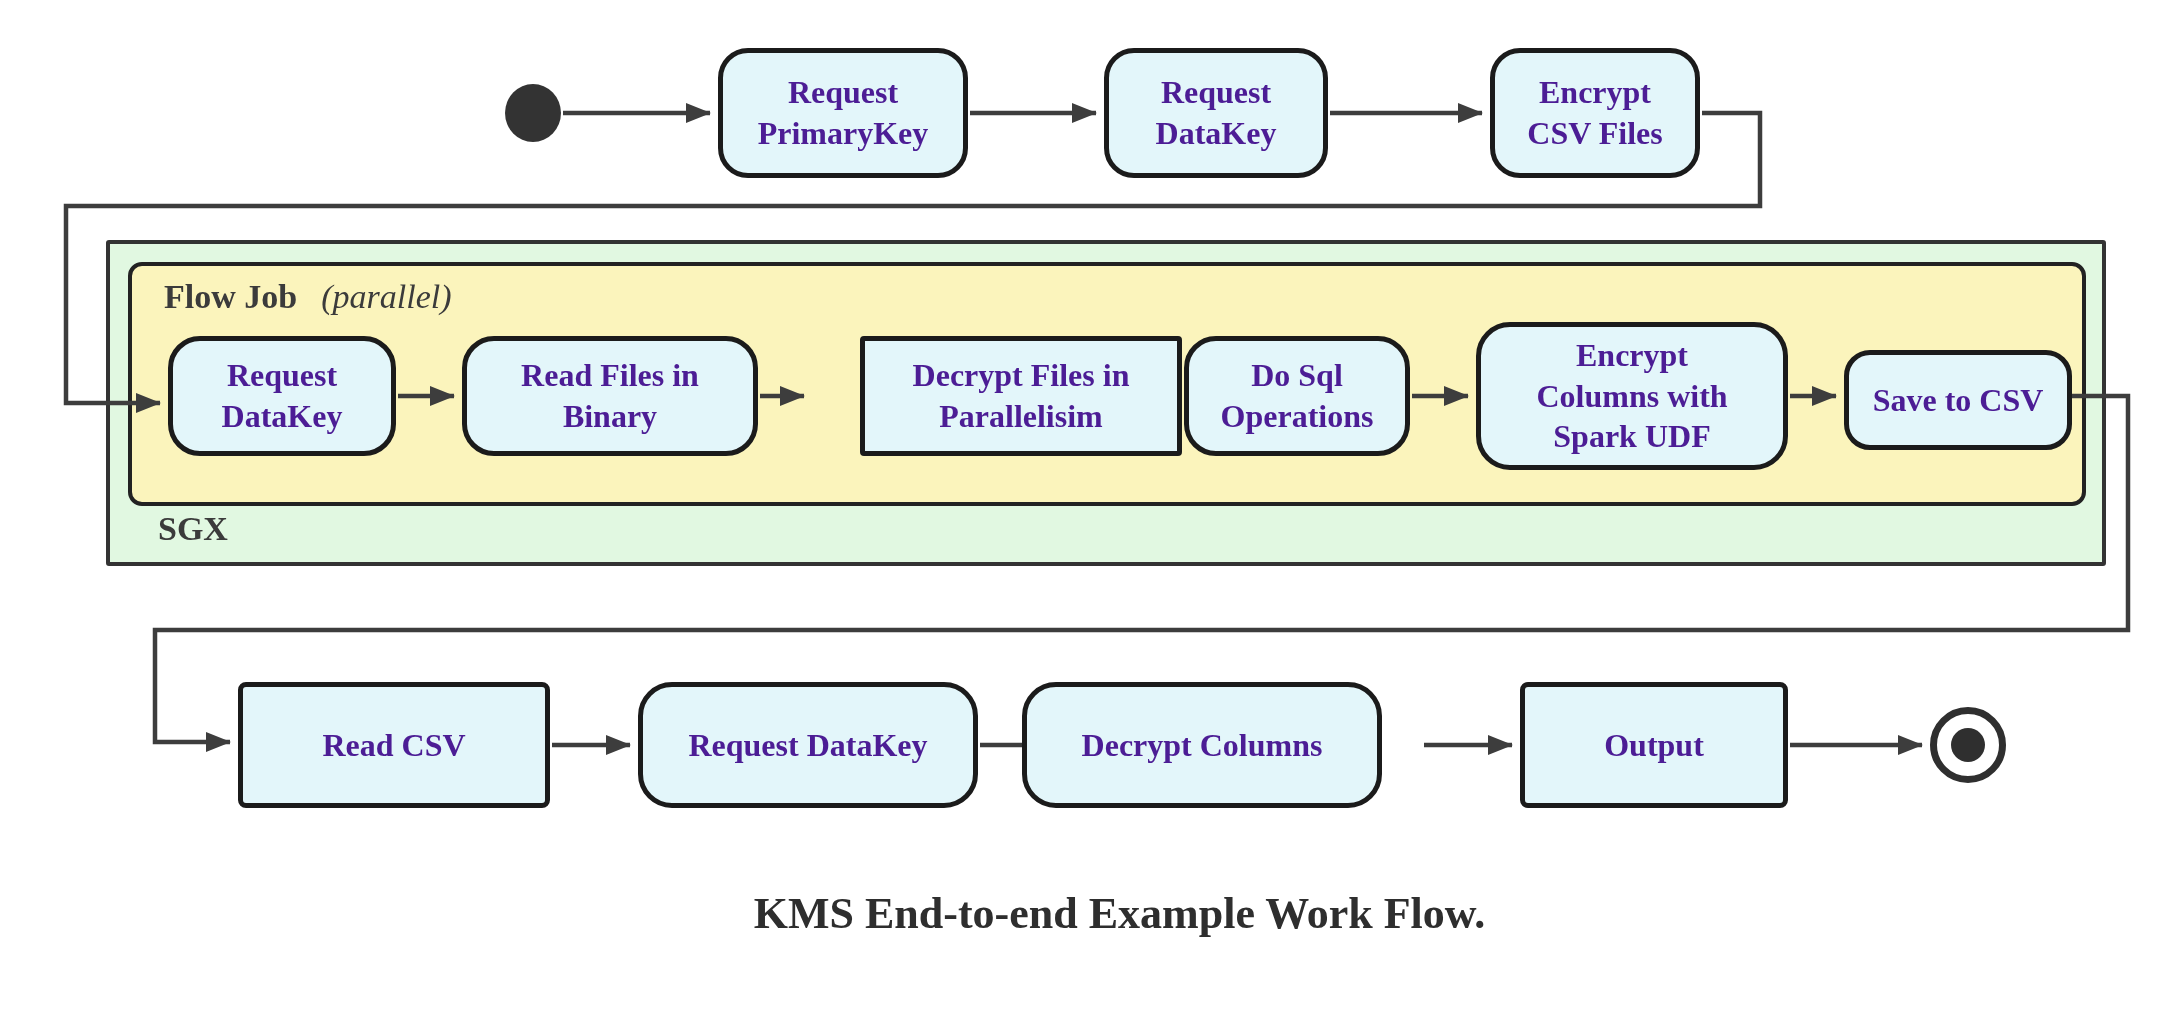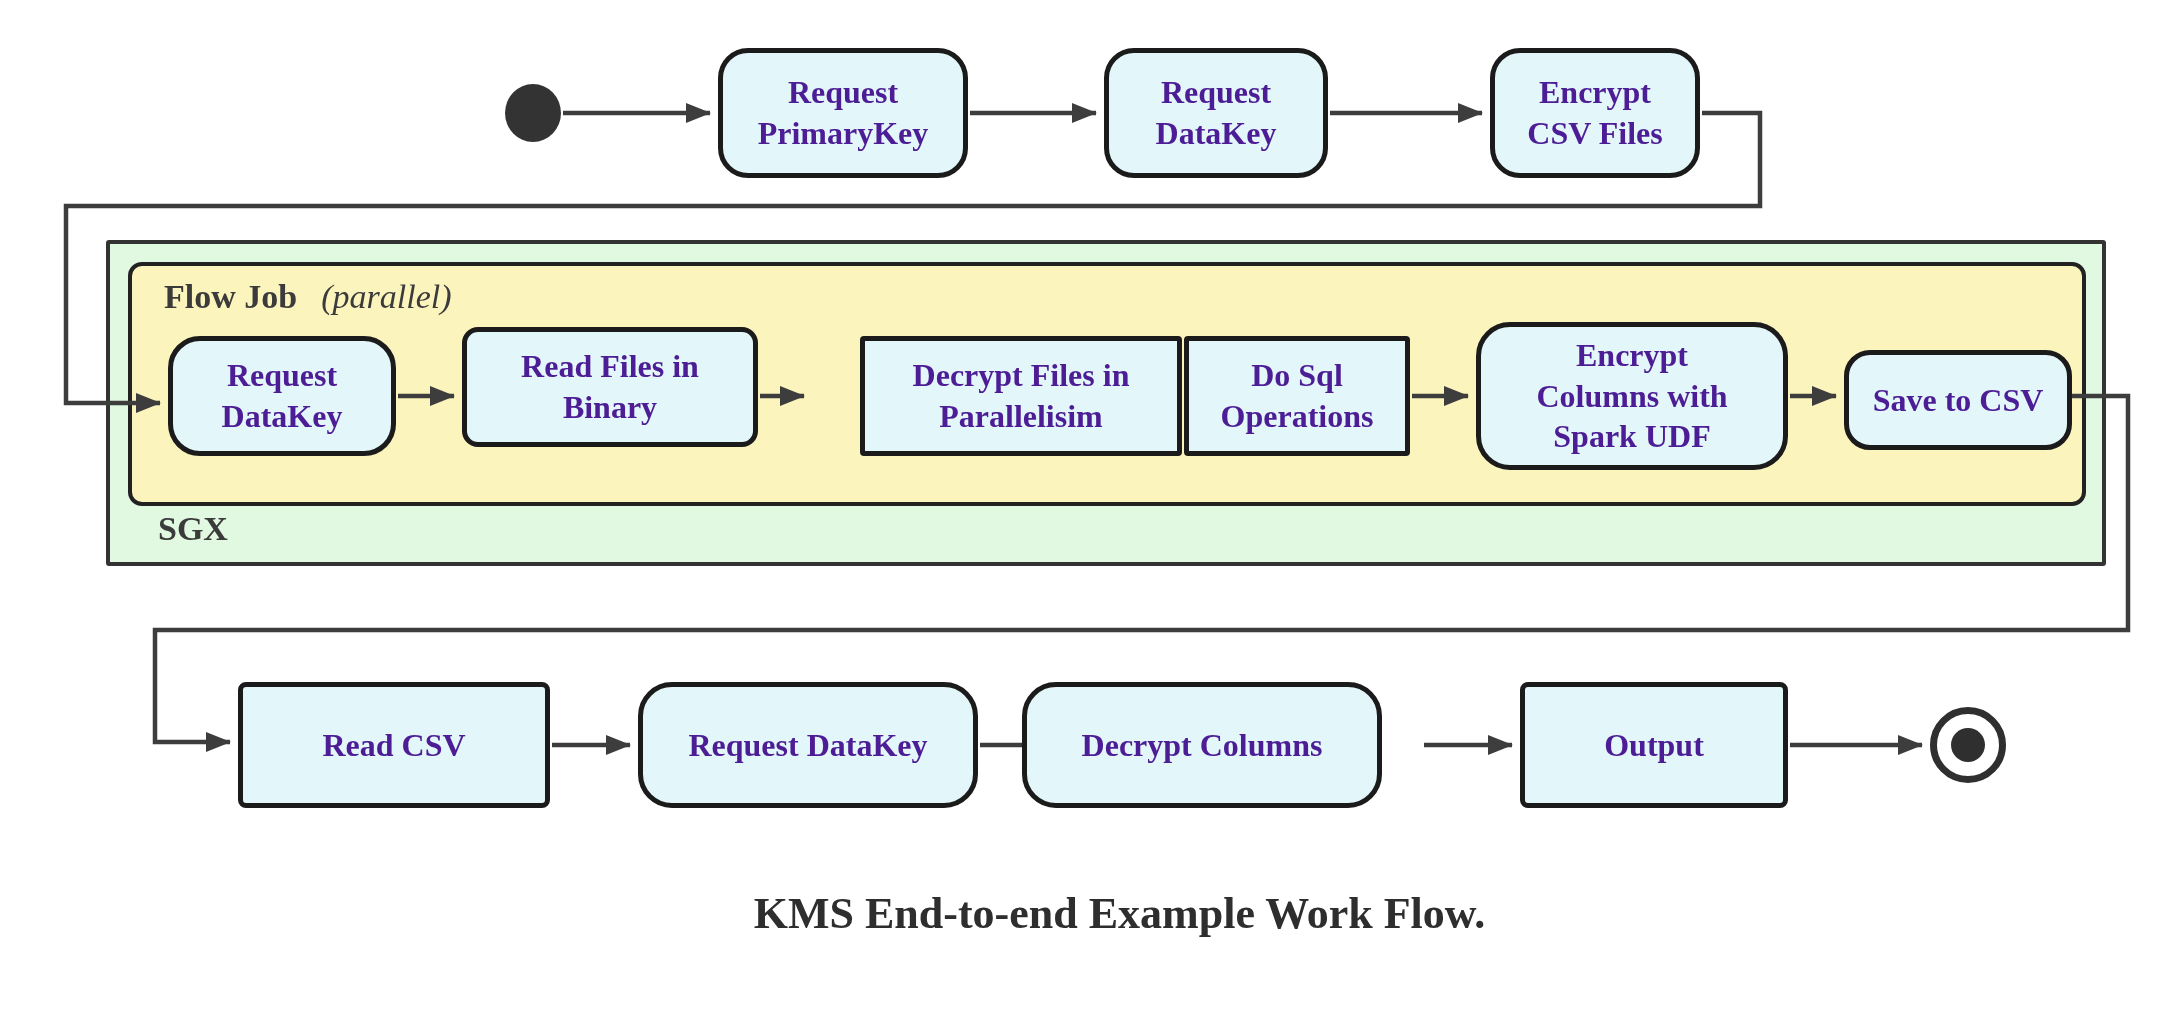--- a/index.html
+++ b/index.html
@@ -130,25 +130,25 @@
 
   <div class="node" style="left:718px; top:48px; width:250px; height:130px;">Request
 PrimaryKey</div>
   <div class="node" style="left:1104px; top:48px; width:224px; height:130px;">Request
 DataKey</div>
   <div class="node" style="left:1490px; top:48px; width:210px; height:130px;">Encrypt
 CSV Files</div>
 
   <div class="node" style="left:168px; top:336px; width:228px; height:120px; border-radius:32px;">Request
 DataKey</div>
-  <div class="node" style="left:462px; top:327px; width:296px; height:120px; border-radius:16px;">Read Files in
+  <div class="node" style="left:462px; top:336px; width:296px; height:120px; border-radius:32px;">Read Files in
 Binary</div>
   <div class="node" style="left:860px; top:336px; width:322px; height:120px; border-radius:4px;">Decrypt Files in
 Parallelisim</div>
-  <div class="node" style="left:1184px; top:336px; width:226px; height:120px; border-radius:4px;">Do Sql
+  <div class="node" style="left:1184px; top:336px; width:226px; height:120px; border-radius:32px;">Do Sql
 Operations</div>
   <div class="node" style="left:1476px; top:322px; width:312px; height:148px; border-radius:34px;">Encrypt
 Columns with
 Spark UDF</div>
   <div class="node" style="left:1844px; top:350px; width:228px; height:100px; border-radius:26px;">Save to CSV</div>
 
   <div class="node" style="left:238px; top:682px; width:312px; height:126px; border-radius:8px;">Read CSV</div>
   <div class="node" style="left:638px; top:682px; width:340px; height:126px; border-radius:34px;">Request DataKey</div>
   <div class="node" style="left:1022px; top:682px; width:360px; height:126px; border-radius:34px;">Decrypt Columns</div>
   <div class="node" style="left:1520px; top:682px; width:268px; height:126px; border-radius:8px;">Output</div>

